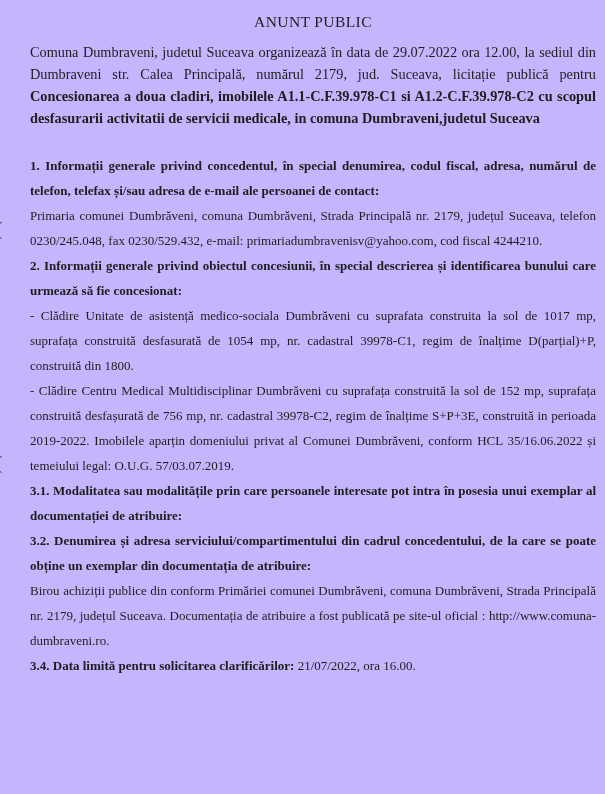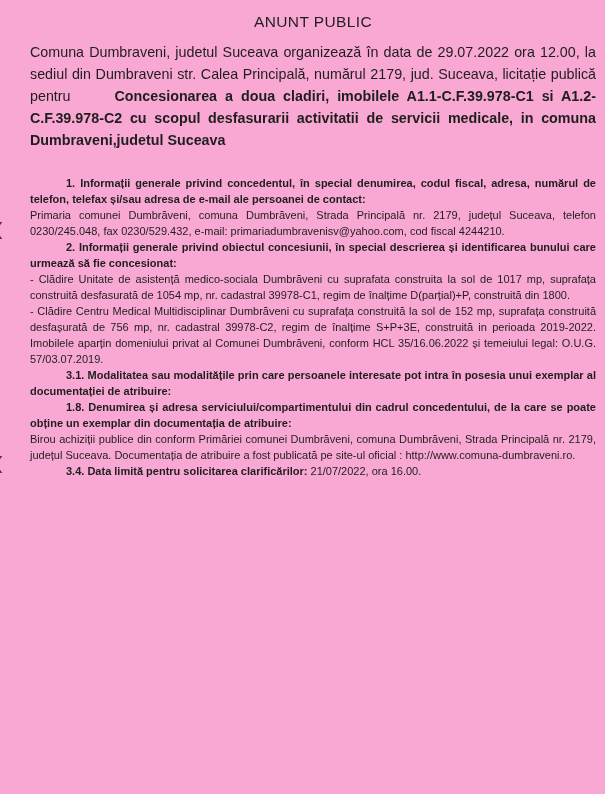--- a/index.html
+++ b/index.html
@@ -4,23 +4,23 @@
 <style>
   html, body {
     margin: 0;
     padding: 0;
     background: #ffffff;
   }
   .page {
     position: relative;
     width: 605px;
     height: 794px;
-    background: #f9a8d4;
+    background: #c4b5fd;
     color: #1e1e1e;
-    font-family: Liberation Sans, sans-serif;
+    font-family: Liberation Serif, serif;
     box-sizing: border-box;
     padding: 11px 9px 0 30px;
     overflow: hidden;
   }
   .title {
     font-size: 15.5px;
     line-height: 21px;
     font-weight: 400;
     text-align: center;
     margin: 0 0 9px 0;
@@ -28,29 +28,28 @@
   }
   .para {
     margin: 0;
     text-align: justify;
   }
   .intro {
     font-size: 14.3px;
     line-height: 22px;
   }
   .main {
-    font-size: 11px;
-    line-height: 16px;
+    font-size: 13px;
+    line-height: 25px;
   }
   .gap {
     height: 24px;
   }
   strong {
     font-weight: 700;
-    margin-left: 36px;
   }
   .artifact {
     position: absolute;
     left: -4px;
     font-size: 19px;
     color: #2b2b2b;
   }
   .a1 { top: 218px; }
   .a2 { top: 452px; }
 </style>
@@ -80,21 +79,21 @@
       <p class="para">- Clădire Unitate de asistență medico-sociala Dumbrăveni cu suprafata construita la sol de 1017 mp, suprafața construită desfasurată de 1054 mp, nr. cadastral 39978-C1, regim de înalțime D(parțial)+P, construită din 1800.</p>
       <p class="para">- Clădire Centru Medical Multidisciplinar Dumbrăveni cu suprafața construită la sol de 152 mp, suprafața construită desfașurată de 756 mp, nr. cadastral 39978-C2, regim de înalțime S+P+3E, construită in perioada 2019-2022. Imobilele aparțin domeniului privat al Comunei Dumbrăveni, conform HCL 35/16.06.2022 și temeiului legal: O.U.G. 57/03.07.2019.</p>
     </section>
 
 
     <section>
       <p class="para"><strong>3.1. Modalitatea sau modalitățile prin care persoanele interesate pot intra în posesia unui exemplar al documentației de atribuire:</strong></p>
     </section>
 
     <section>
-      <p class="para"><strong>1.8. Denumirea și adresa serviciului/compartimentului din cadrul concedentului, de la care se poate obține un exemplar din documentația de atribuire:</strong></p>
+      <p class="para"><strong>3.2. Denumirea și adresa serviciului/compartimentului din cadrul concedentului, de la care se poate obține un exemplar din documentația de atribuire:</strong></p>
       <p class="para">Birou achiziții publice din conform Primăriei comunei Dumbrăveni, comuna Dumbrăveni, Strada Principală nr. 2179, județul Suceava. Documentația de atribuire a fost publicată pe site-ul oficial : http://www.comuna-dumbraveni.ro.</p>
     </section>
 
     <section>
     </section>
 
     <section>
       <p class="para"><strong>3.4. Data limită pentru solicitarea clarificărilor:</strong><span> 21/07/2022, ora 16.00.</span></p>
     </section>
 

